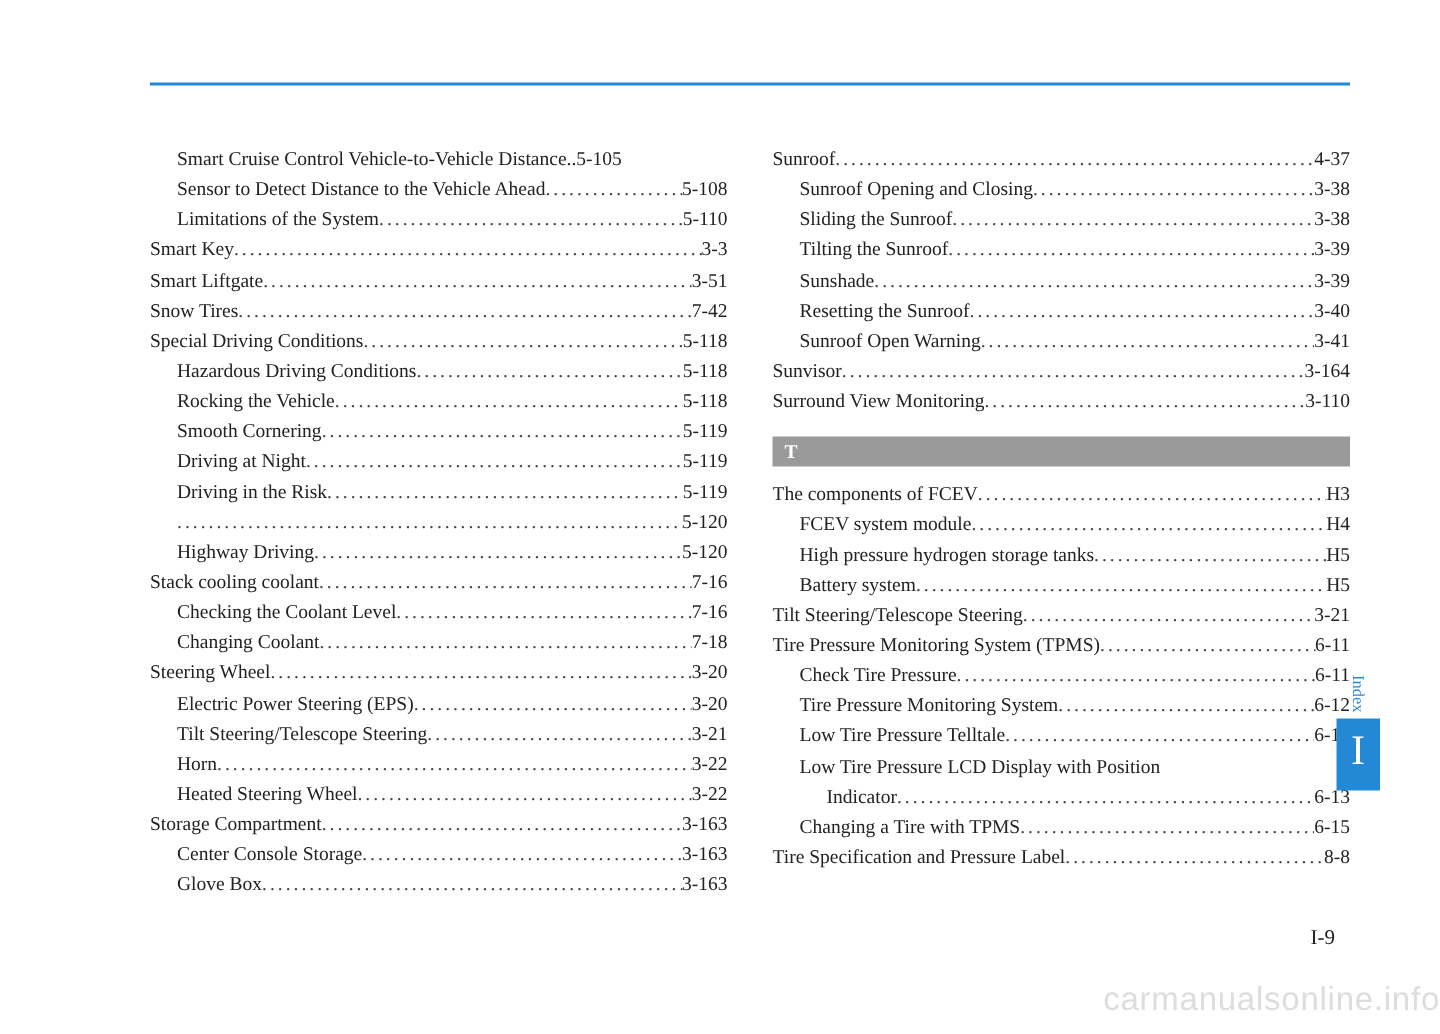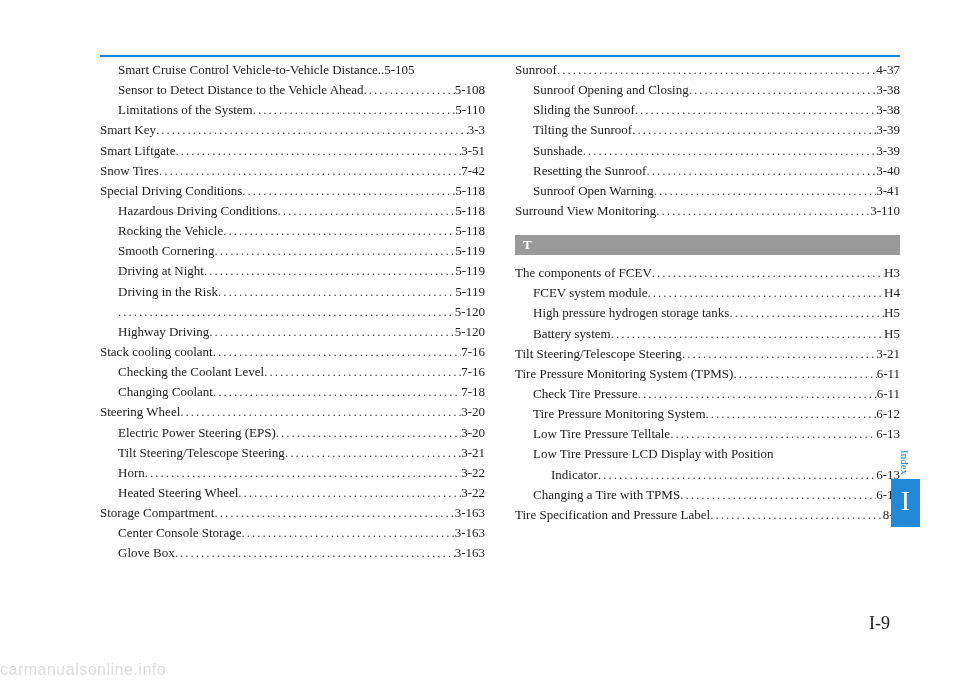--- a/index.html
+++ b/index.html
@@ -18,20 +18,21 @@
       gap: 30px;
     }
     .top-rule {
       position: absolute;
       top: 55px; left: 100px; right: 60px;
       border-top: 2px solid #2389d6;
     }
     .col {
       flex: 1;
       min-width: 0;
+      margin-top: 36px;
     }
     .entry {
       display: flex;
       align-items: baseline;
       white-space: nowrap;
       line-height: 1.55;
       overflow: hidden;
     }
     .entry.sub { padding-left: 18px; }
     .entry.sub2 { padding-left: 36px; }
@@ -75,30 +76,30 @@
       color: #fff;
       font-family: Georgia, serif;
       font-size: 28px;
       padding: 6px 10px 10px 10px;
       text-align: center;
     }
     .page-number {
       position: absolute;
       right: 70px;
       bottom: 55px;
-      font-size: 18px;
+      font-size: 14px;
     }
     .watermark {
       position: absolute;
       bottom: 10px;
       left: 0;
       right: 0;
-      text-align: left;
+      text-align: right;
       font-family: Arial, sans-serif;
-      font-size: 16px;
+      font-size: 22px;
       color: #ddd;
       letter-spacing: 0.5px;
       pointer-events: none;
     }
   </style>
 </head>
 <body>
 
 <div class="top-rule"></div>
 
@@ -260,20 +261,25 @@
         </div>
         <div class="entry sub">
           <span class="label">Resetting the Sunroof</span>
           <span class="dots"></span>
           <span class="page-ref">3-40</span>
         </div>
         <div class="entry sub">
           <span class="label">Sunroof Open Warning</span>
           <span class="dots"></span>
           <span class="page-ref">3-41</span>
+        </div>
+        <div class="entry">
+          <span class="label">Sunvisor</span>
+          <span class="dots"></span>
+          <span class="page-ref">3-164</span>
         </div>
         <div class="entry">
           <span class="label">Surround View Monitoring</span>
           <span class="dots"></span>
           <span class="page-ref">3-110</span>
         </div>
       </div>
     <div class="section-letter">T</div>
     <div id="col-right-t">
         <div class="entry">

